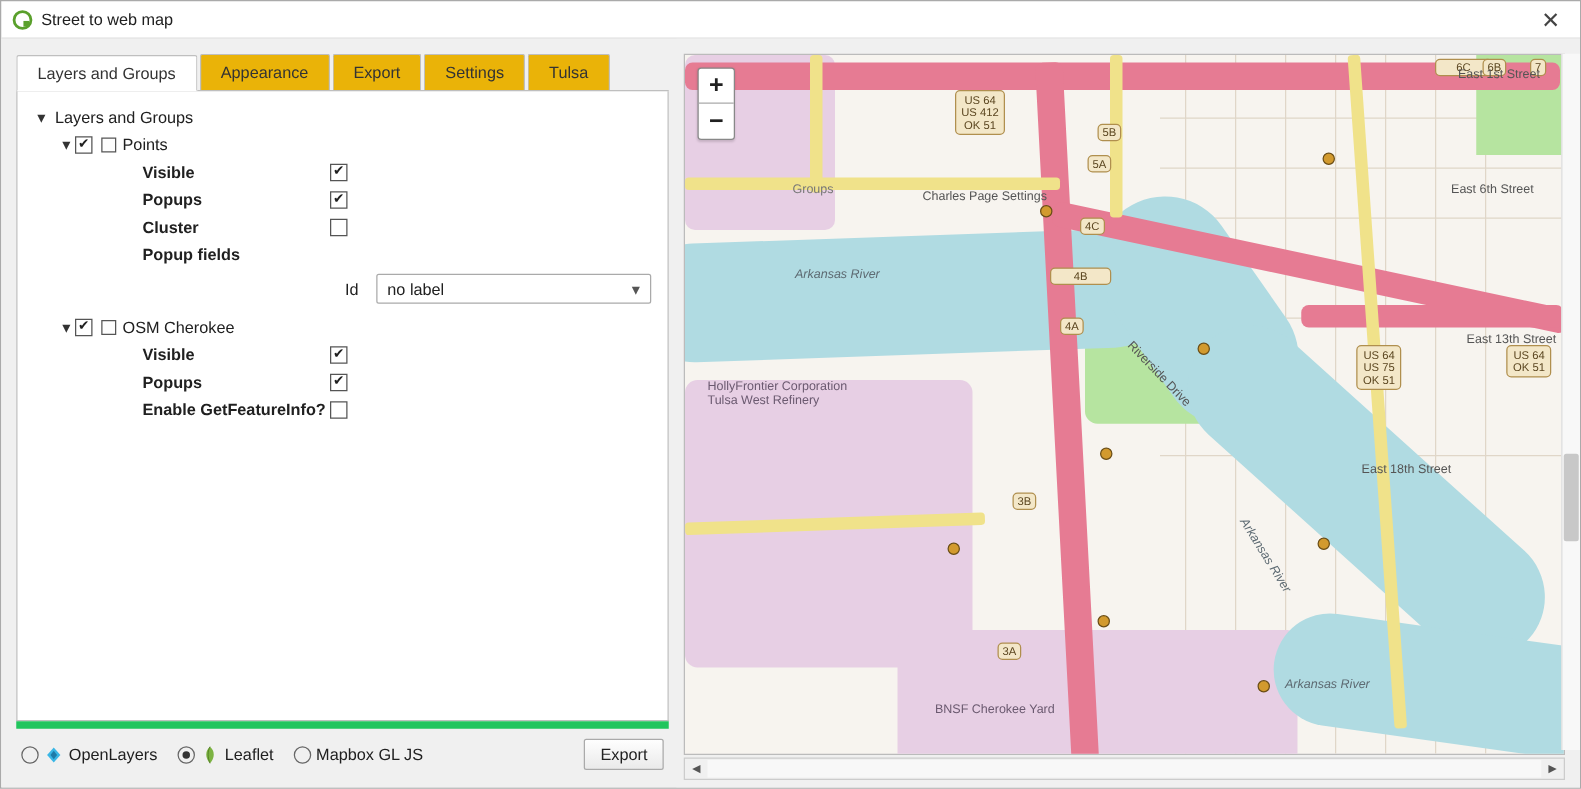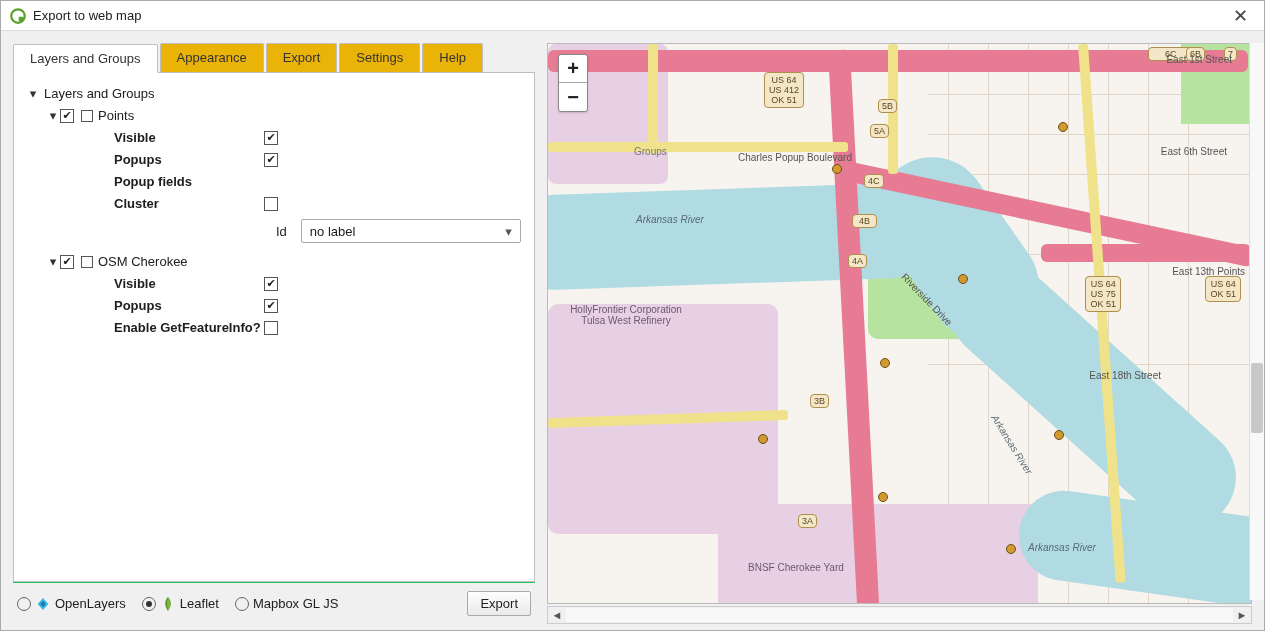--- a/index.html
+++ b/index.html
@@ -85,21 +85,21 @@
   .dropdown-row { display:flex; align-items:center; padding-left: 180px; margin: 4px 0 8px 0; }
   .dropdown-row .id-label { margin-right: 14px; padding-left:70px; }
   .dropdown {
     width: 220px; height: 24px; border:1px solid #aaa; background:#fff;
     display:flex; align-items:center; justify-content:space-between; padding: 0 8px;
     cursor:pointer; border-radius:2px;
   }
   .dropdown .caret-down { color:#555; }
   .bottom-bar {
     display:flex; align-items:center; gap:8px; padding: 8px 4px 8px 4px;
-    border-top: 1px solid #22c55e; background:#f0f0f0;
+    border-top: 6px solid #22c55e; background:#f0f0f0;
   }
   .radio { width:14px; height:14px; border:1.5px solid #666; border-radius:50%; display:inline-flex;
     align-items:center; justify-content:center; cursor:pointer; }
   .radio.selected::after { content:""; width:6px; height:6px; background:#333; border-radius:50%; }
   .engine { display:flex; align-items:center; gap:4px; margin-right:8px; cursor:pointer; }
   .engine-icon { width:16px; height:16px; }
   .btn {
     border:1px solid #aaa; background:linear-gradient(#fefefe,#eaeaea);
     padding: 4px 12px; border-radius:2px; cursor:pointer; font-size:13px; color:#222;
   }
@@ -147,32 +147,32 @@
 </head>
 <body>
 
 <div class="titlebar">
   <span class="app-icon">
     <svg viewBox="0 0 24 24" width="18" height="18">
         <circle cx="12" cy="12" r="9" fill="none" stroke="#5aa02c" stroke-width="3"></circle>
         <rect x="13" y="13" width="6" height="6" fill="#5aa02c"></rect>
       </svg>
   </span>
-  <span class="title">Export to web map</span>
+  <span class="title">Street to web map</span>
   <span class="close">✕</span>
 </div>
 
 <div class="content">
   <div class="left-wrap">
     <div class="tabs">
       <div class="tab active">Layers and Groups</div>
       <div class="tab">Appearance</div>
       <div class="tab">Export</div>
       <div class="tab">Settings</div>
-      <div class="tab">Help</div>
+      <div class="tab">Tulsa</div>
     </div>
 
     <div class="tab-panel">
 
       <div class="tree-row">
         <span class="caret">▾</span>
         <span style="margin-left:4px">Layers and Groups</span>
       </div>
 
       <div class="tree-row indent1">
@@ -184,25 +184,25 @@
 
       <div class="tree-row indent3">
         <span class="label-col">Visible</span>
         <span class="chk checked"></span>
       </div>
       <div class="tree-row indent3">
         <span class="label-col">Popups</span>
         <span class="chk checked"></span>
       </div>
       <div class="tree-row indent3">
-        <span class="label-col">Popup fields</span>
-      </div>
-      <div class="tree-row indent3">
         <span class="label-col">Cluster</span>
         <span class="chk"></span>
+      </div>
+      <div class="tree-row indent3">
+        <span class="label-col">Popup fields</span>
       </div>
       <div class="dropdown-row">
         <span class="id-label">Id</span>
         <div class="dropdown">
           <span>no label</span>
           <span class="caret-down">▾</span>
         </div>
       </div>
 
       <div class="tree-row indent1">
@@ -303,36 +303,36 @@
 OK 51</div>
       <div class="shield" style="right:10px;top:232px;white-space:pre">US 64
 OK 51</div>
 
       <div class="shield" style="left:600px;top:3px;padding:1px 16px">6C</div>
       <div class="shield" style="left:638px;top:3px;padding:1px 3px">6B</div>
       <div class="shield" style="left:676px;top:3px;padding:1px 3px">7</div>
       <div class="shield" style="left:330px;top:55px;padding:1px 3px">5B</div>
       <div class="shield" style="left:322px;top:80px;padding:1px 3px">5A</div>
       <div class="shield" style="left:316px;top:130px;padding:1px 3px">4C</div>
-      <div class="shield" style="left:304px;top:170px;padding:1px 6px">4B</div>
+      <div class="shield" style="left:292px;top:170px;padding:1px 18px">4B</div>
       <div class="shield" style="left:300px;top:210px;padding:1px 3px">4A</div>
       <div class="shield" style="left:262px;top:350px;padding:1px 3px">3B</div>
       <div class="shield" style="left:250px;top:470px;padding:1px 3px">3A</div>
 
       <div class="maplabel" style="left:88px;top:170px">Arkansas River</div>
       <div class="maplabel" style="left:430px;top:395px;transform:rotate(58deg)">Arkansas River</div>
       <div class="maplabel" style="left:480px;top:498px">Arkansas River</div>
-      <div class="maplabel street" style="left:190px;top:108px">Charles Popup Boulevard</div>
+      <div class="maplabel street" style="left:190px;top:108px">Charles Page Settings</div>
       <div class="maplabel street" style="left:345px;top:250px;transform:rotate(46deg)">Riverside Drive</div>
       <div class="maplabel street" style="left:86px;top:102px;color:#777">Groups</div>
-      <div class="maplabel street" style="left:18px;top:260px;width:120px;text-align:center;color:#6b5a70;font-style:normal">HollyFrontier Corporation Tulsa West Refinery</div>
+      <div class="maplabel street" style="left:18px;top:260px;width:120px;color:#6b5a70;font-style:normal">HollyFrontier Corporation Tulsa West Refinery</div>
       <div class="maplabel street" style="left:200px;top:518px;color:#6b5a70">BNSF Cherokee Yard</div>
       <div class="maplabel street" style="right:19px;top:10px">East 1st Street</div>
       <div class="maplabel street" style="right:24px;top:102px">East 6th Street</div>
-      <div class="maplabel street" style="right:6px;top:222px">East 13th Points</div>
+      <div class="maplabel street" style="right:6px;top:222px">East 13th Street</div>
       <div class="maplabel street" style="right:90px;top:326px">East 18th Street</div>
 
       <div class="point" style="left:284px;top:120px"></div>
       <div class="point" style="left:510px;top:78px"></div>
       <div class="point" style="left:410px;top:230px"></div>
       <div class="point" style="left:332px;top:314px"></div>
       <div class="point" style="left:210px;top:390px"></div>
       <div class="point" style="left:506px;top:386px"></div>
       <div class="point" style="left:330px;top:448px"></div>
       <div class="point" style="left:458px;top:500px"></div>

